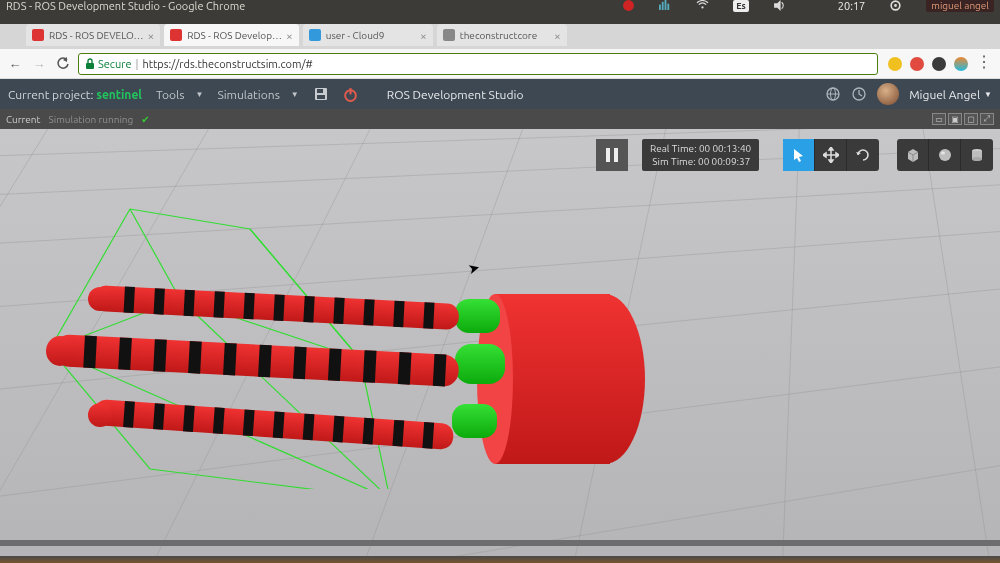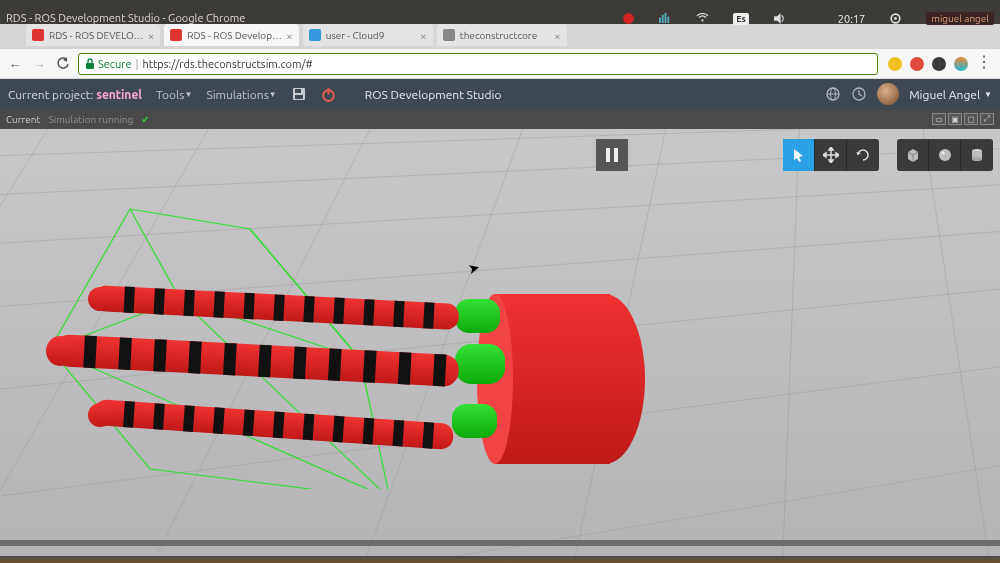--- a/index.html
+++ b/index.html
@@ -1,19 +1,19 @@
 <!DOCTYPE html>
 <html><head>
 <meta charset="utf-8">
 <style>
   * { margin: 0; padding: 0; box-sizing: border-box; font-family: Ubuntu, Arial, sans-serif; }
   body { width: 1000px; height: 563px; overflow: hidden; background: #2c2c2c; position: relative; }
 
   
-  .os-bar { height: 21px; background: #3c3b37; color: #dfdbd2; display: flex; align-items: flex-start; padding: 12px 6px; font-size: 11px; }
+  .os-bar { height: 21px; background: #3c3b37; color: #dfdbd2; display: flex; align-items: flex-end; padding: 12px 6px; font-size: 11px; }
   .os-title { flex: 0 0 auto; }
   .os-tray { margin-left: auto; display: flex; gap: 24px; align-items: center; font-size: 11px; }
   .os-tray .pill { background: #3a2323; color: #d97; padding: 1px 5px; border-radius: 2px; font-size:10px;}
   .os-tray .clock { color:#eee;margin-left:28px; }
   .tray-icon { width: 13px; height: 13px; display: inline-block; }
   .es { background:#eee; color:#333; font-weight:bold; font-size:9px; padding:1px 3px; border-radius:2px;}
 
   
   .tab-strip { height: 25px; background: #d6d6d6; display: flex; padding-left: 26px; }
   .tab { height: 22px; background: #e4e4e4; border-radius: 4px 4px 0 0; margin-right: 4px; padding: 0 6px; display: flex; align-items: center; font-size: 10px; color: #555; min-width: 130px; max-width:140px; position:relative;}
@@ -28,22 +28,22 @@
   .addr-bar { height: 30px; background: #f7f7f7; display: flex; align-items: center; padding: 0 6px; gap: 6px; border-bottom:1px solid #ddd;}
   .nav-btn { width: 18px; height: 18px; display:flex; align-items:center; justify-content:center; color:#555; font-size:13px;}
   .url-box { flex: 1; height: 22px; background: #fff; border: 1px solid #4d7c0f; border-radius: 3px; display: flex; align-items: center; padding: 0 6px; font-size: 11px; color: #333; gap:4px;}
   .secure { color: #0a8038; font-size: 11px; display:flex; align-items:center; gap:3px;}
   .ext-icons { display:flex; gap:8px; padding:0 4px;}
   .ext-i { width:14px; height:14px; border-radius:50%; }
 
   
   .app-header { height: 30px; background: #3d4852; color: #d0d5da; display: flex; align-items: center; padding: 0 8px; font-size: 12px; gap: 14px;}
   .app-header .proj { }
-  .app-header .proj strong { color:#f9a8d4; font-weight:bold;}
-  .app-header .menu { color:#c0c5ca; display:flex; align-items:center; gap:0;}
+  .app-header .proj strong { color:#22c55e; font-weight:bold;}
+  .app-header .menu { color:#c0c5ca; display:flex; align-items:center; gap:11px;}
   .app-header .caret { font-size:8px;}
   .hdr-icon { width:16px; height:16px; display:flex; align-items:center; justify-content:center;}
   .power { color:#e05b4e;}
   .app-title { color:#e8eaec; margin-left:14px;}
   .hdr-right { margin-left:auto; display:flex; align-items:center; gap:10px;}
   .avatar { width:22px; height:22px; border-radius:50%; background: radial-gradient(circle at 40% 35%, #d9b089, #7a4a2f);}
   .username { color:#e8eaec; display:flex; align-items:center; gap:4px;}
 
   
   .gazebo-bar { height: 20px; background: #4a4a4a; color:#ccc; display:flex; align-items:center; padding: 0 6px; font-size:10px; gap:8px;}
@@ -331,20 +331,24 @@
 
   <div class="tool-grp" style="left:596px; top:10px;">
     <div class="tool-btn pause">
         <svg width="12" height="14">
           <rect width="4" height="14" fill="#eee"></rect>
           <rect x="8" width="4" height="14" fill="#eee"></rect>
         </svg>
       </div>
   </div>
 
+  <div class="time-box" style="left:642px; top:10px;">
+    <div><span>Real Time:</span> <span>00 00:13:40</span></div>
+    <div>&nbsp;<span>Sim Time:</span> <span>00 00:09:37</span></div>
+  </div>
 
   <div class="tool-grp" style="left:783px; top:10px;">
     <div class="tool-btn active">
         <svg width="14" height="14" viewBox="0 0 14 14">
           <polygon points="2,1 11,8 7,9 9,13 7,14 5,10 2,12" fill="#fff"></polygon>
         </svg>
       </div>
     <div class="tool-btn">
         <svg width="16" height="16" viewBox="0 0 16 16" stroke="#ddd" stroke-width="1.5">
           <line x1="8" y1="1" x2="8" y2="15"></line>

